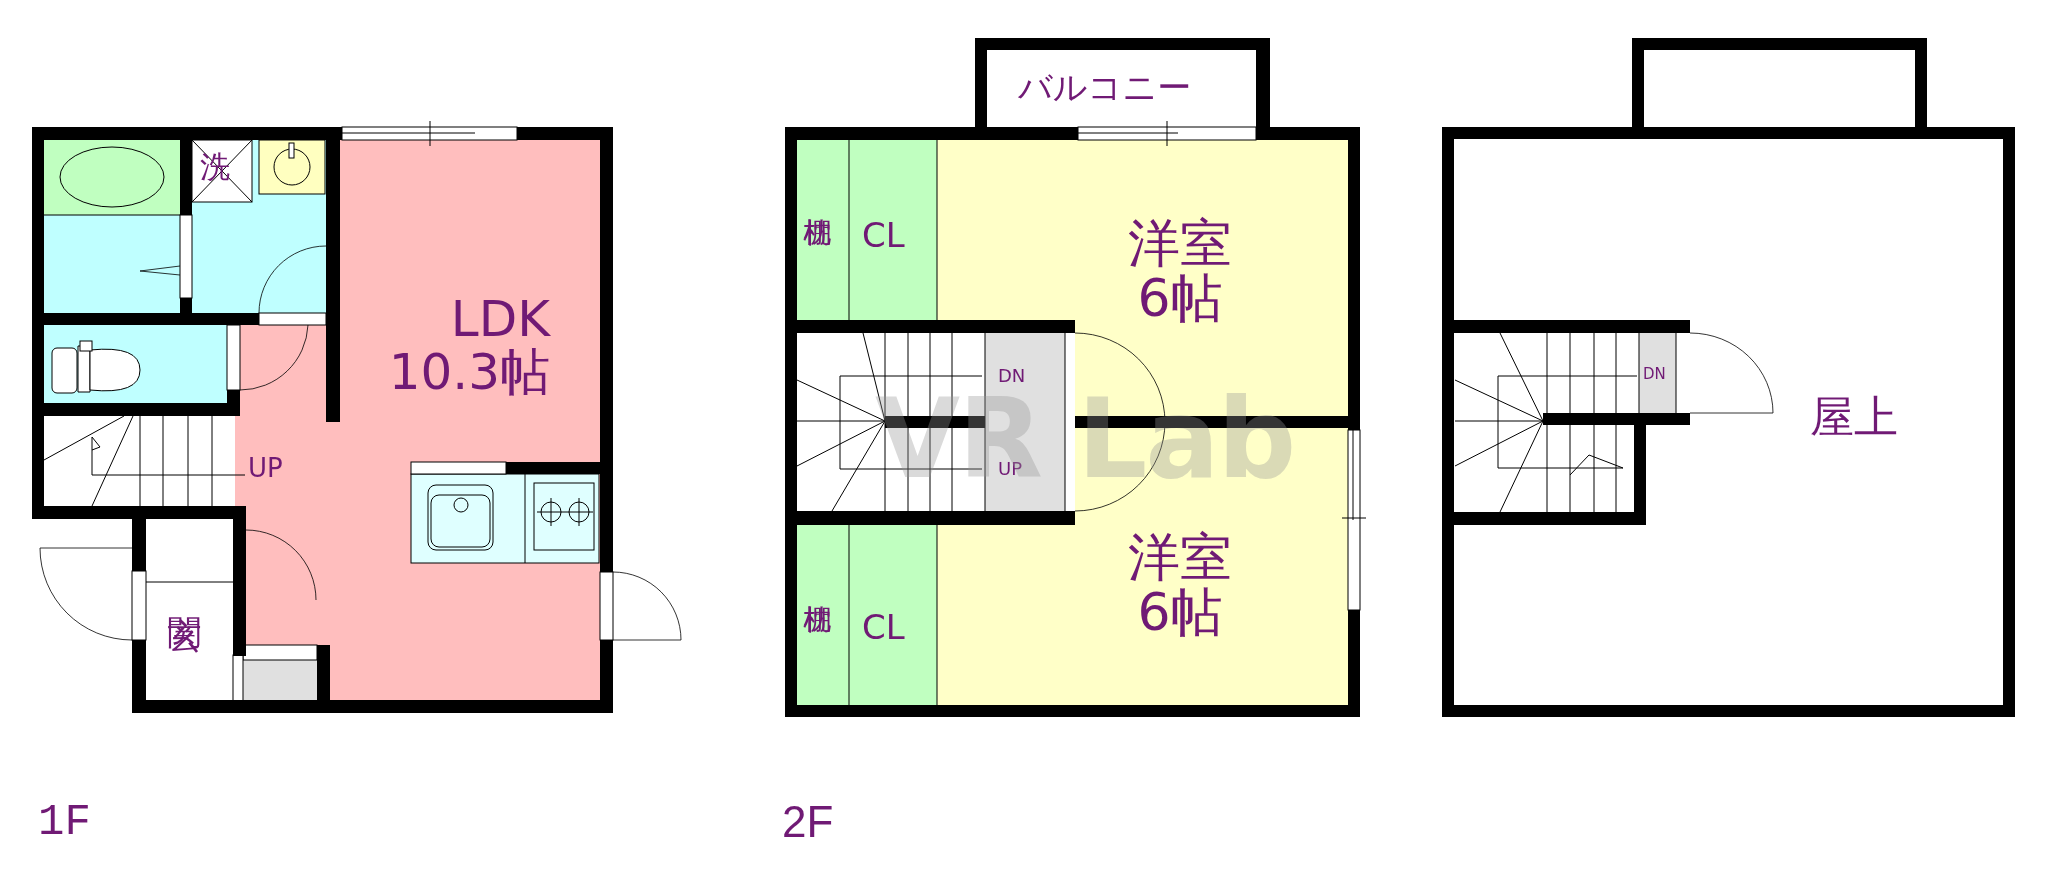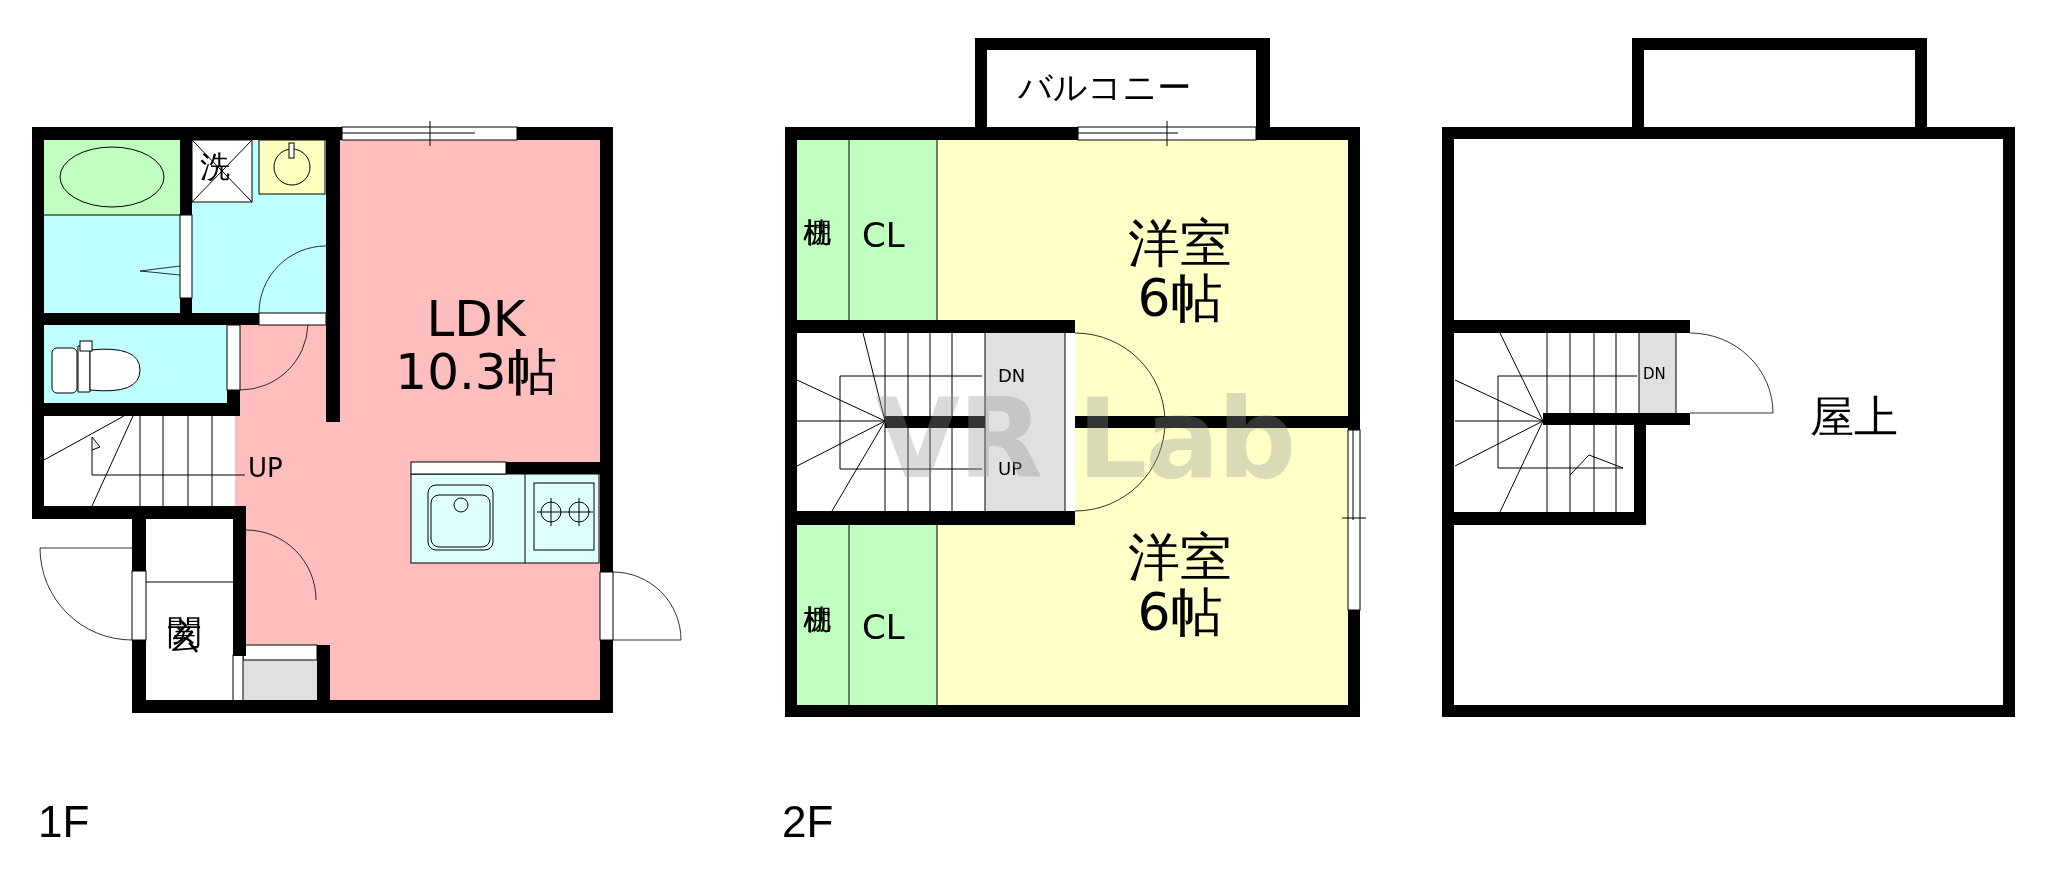--- a/index.html
+++ b/index.html
@@ -1,18 +1,18 @@
 <!DOCTYPE html>
 <html><head>
 <meta charset="utf-8">
 <style>
   html,body{margin:0;padding:0;background:#ffffff;}
   body{width:2048px;height:878px;position:relative;overflow:hidden;font-family:"Liberation Sans","DejaVu Sans",sans-serif;color:#111;}
   svg{position:absolute;left:0;top:0;}
-  .lbl{position:absolute;font-family:"DejaVu Sans","Liberation Sans",sans-serif;color:#000000;line-height:1;white-space:nowrap;}
+  .lbl{position:absolute;font-family:"DejaVu Sans","Liberation Sans",sans-serif;color:#701a75;line-height:1;white-space:nowrap;}
   .vert{writing-mode:vertical-rl;text-orientation:upright;}
   .room-big{font-size:50px;text-align:center;line-height:1.05;}
   .floor-label{font-family:"Liberation Sans",sans-serif;font-size:44px;}
   .small{font-size:22px;}
   .tiny{font-size:18px;text-align:center;}
   .wm{position:absolute;font-family:"DejaVu Sans",sans-serif;font-weight:bold;font-size:110px;color:rgba(150,150,150,0.35);letter-spacing:-2px;}
 </style>
 </head>
 <body>
 
@@ -201,27 +201,27 @@
       <rect x="1634" y="413" width="12" height="112"></rect>
       <rect x="1442" y="512" width="204" height="13"></rect>
       <rect x="1632" y="38" width="295" height="12"></rect>
       <rect x="1632" y="38" width="12" height="89"></rect>
       <rect x="1915" y="38" width="12" height="89"></rect>
     </g>
   </g>
 </svg>
 
 <div class="lbl" style="left:200px;top:152px;font-size:30px;">洗</div>
-<div class="lbl room-big" style="left:376px;top:293px;width:200px;">
+<div class="lbl room-big" style="left:350px;top:293px;width:200px;text-align:right;">
   <div>LDK</div>
   <div>10.3帖</div>
 </div>
 <div class="lbl small" style="left:248px;top:455px;font-size:26px;">UP</div>
 <div class="lbl vert" style="left:168px;top:590px;font-size:34px;">玄関</div>
-<div class="lbl floor-label" style="left:38px;top:800px;">1F</div>
+<div class="lbl floor-label" style="left:38px;top:800px;font-family:Liberation Mono, monospace;">1F</div>
 
 <div class="lbl" style="left:1018px;top:70px;font-size:34px;">バルコニー</div>
 <div class="lbl vert" style="left:803px;top:196px;font-size:28px;">枕棚</div>
 <div class="lbl" style="left:862px;top:218px;font-size:34px;">CL</div>
 <div class="lbl room-big" style="left:1080px;top:216px;width:200px;font-size:52px;">
   <div>洋室</div>
   <div>6帖</div>
 </div>
 <div class="lbl tiny" style="left:998px;top:367px;">DN</div>
 <div class="lbl tiny" style="left:998px;top:460px;">UP</div>

